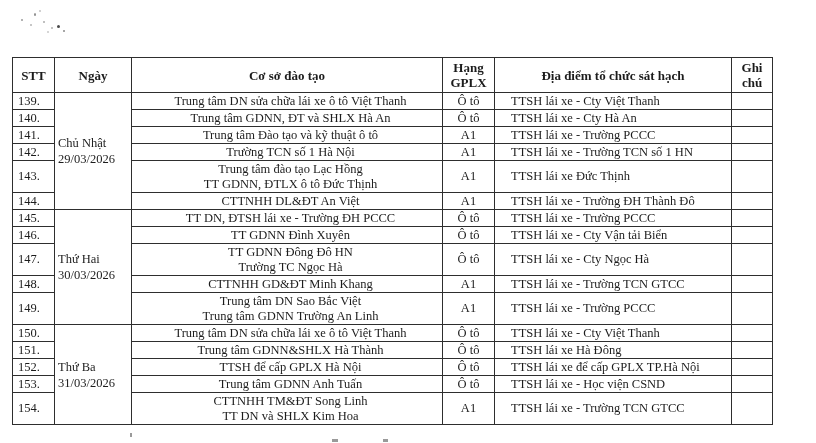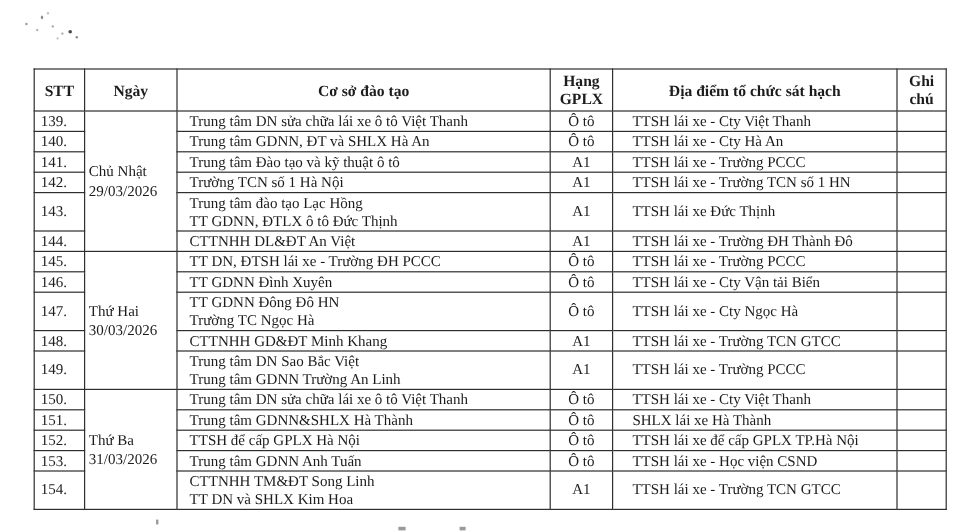--- a/index.html
+++ b/index.html
@@ -11,21 +11,21 @@
     position: relative;
     overflow: hidden;
   }
   .page { position: absolute; inset: 0; }
 
   
   .speck { position: absolute; border-radius: 50%; }
 
   table.doc-table {
     position: absolute;
-    left: 28px; top: 57px;
+    left: 12px; top: 57px;
     width: 760px;
     border-collapse: collapse;
     table-layout: fixed;
   }
   .doc-table th, .doc-table td {
     border: 1px solid #2e2e2e;
     font-size: 12.5px;
     line-height: 15px;
     padding: 0 3px;
     overflow: hidden;
@@ -37,21 +37,21 @@
     font-size: 13px;
     line-height: 15px;
     text-align: center;
     padding: 1px 2px;
   }
   .doc-table tbody tr { height: 17px; }
   .doc-table tbody tr.tall { height: 32px; }
 
   td.stt-cell { text-align: left; padding-left: 5px; }
   td.date-cell { text-align: left; line-height: 16px; }
-  td.facility-cell { text-align: left; padding-left: 10px; }
+  td.facility-cell { text-align: center; padding-left: 10px; }
   td.class-cell { text-align: center; }
   td.location-cell { text-align: left; padding-left: 16px; }
   td.note-cell { }
 
   
   .bottom-mark { position: absolute; background: #9a9a9a; }
 </style>
 </head>
 <body>
 
@@ -211,21 +211,21 @@
           <td class="class-cell">Ô tô</td>
           <td class="location-cell">TTSH lái xe - Cty Việt Thanh</td>
           <td class="note-cell"></td>
         </tr>
         <tr>
           <td class="stt-cell">151.</td>
           <td class="facility-cell">
             <div>Trung tâm GDNN&amp;SHLX Hà Thành</div>
           </td>
           <td class="class-cell">Ô tô</td>
-          <td class="location-cell">SHLX lái xe Hà Thành</td>
+          <td class="location-cell">TTSH lái xe Hà Đông</td>
           <td class="note-cell"></td>
         </tr>
         <tr>
           <td class="stt-cell">152.</td>
           <td class="facility-cell">
             <div>TTSH để cấp GPLX Hà Nội</div>
           </td>
           <td class="class-cell">Ô tô</td>
           <td class="location-cell">TTSH lái xe để cấp GPLX TP.Hà Nội</td>
           <td class="note-cell"></td>

